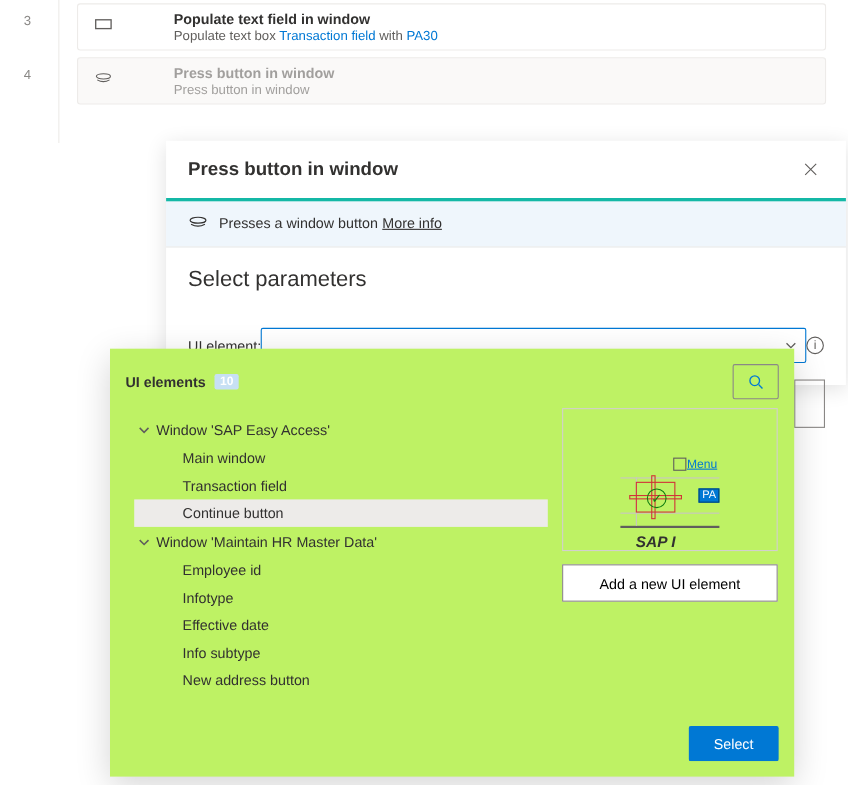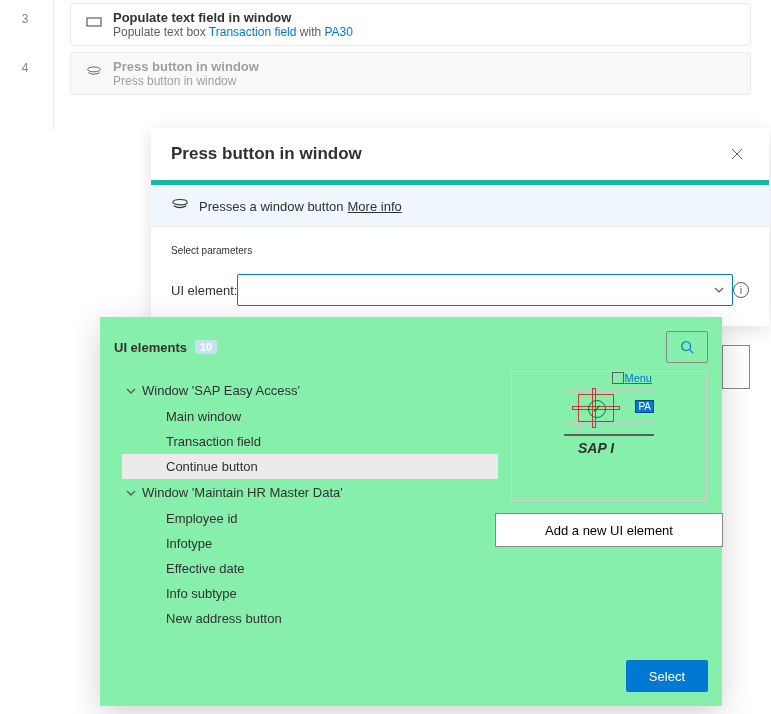--- a/index.html
+++ b/index.html
@@ -1,68 +1,68 @@
 <!DOCTYPE html>
 <html><head>
 <meta charset="utf-8">
 <style>
   * { box-sizing: border-box; margin: 0; padding: 0; font-family: "Segoe UI", Tahoma, sans-serif; }
   body { background: #fff; width: 771px; height: 714px; position: relative; overflow: hidden; color: #323130; }
   .steps { position: absolute; left: 0; top: 0; width: 100%; }
   .step-row { display: flex; align-items: flex-start; }
   .step-num { width: 50px; text-align: center; color: #8a8886; font-size: 12px; padding-top: 12px; }
-  .step-card { flex: 1; margin: 3px 20px 3px 20px; border: 1px solid #edebe9; border-radius: 3px; background: #fff; display: flex; align-items: flex-start; padding: 6px 10px; }
+  .step-card { flex: 1; margin: 3px 20px 3px 20px; border: 1px solid #edebe9; border-radius: 3px; background: #fff; display: flex; align-items: flex-start; padding: 6px 10px; gap: 45px; }
   .step-card.dim { background: #faf9f8; }
   .step-icon { width: 26px; display: flex; justify-content: center; padding-top: 5px; color: #605e5c; }
   .step-icon svg { width: 16px; height: 14px; }
   .step-body { margin-left: 6px; }
   .step-title { font-size: 13px; font-weight: 600; color: #323130; }
   .step-card.dim .step-title, .step-card.dim .step-sub { color: #a19f9d; }
   .step-sub { font-size: 12px; color: #605e5c; }
   .step-sub a { color: #0078d4; text-decoration: none; }
   .divider-left { position: absolute; left: 53px; top: 0; height: 130px; width: 1px; background: #edebe9; }
   .dialog { position: absolute; left: 151px; top: 128px; width: 618px; background: #fff; box-shadow: 0 4px 18px rgba(0,0,0,0.12); }
   .dialog-hdr { display: flex; align-items: center; justify-content: space-between; padding: 12px 18px 12px 20px; }
   .dialog-title { font-size: 17px; font-weight: 600; }
   .close-btn { width: 28px; height: 28px; display: flex; align-items: center; justify-content: center; color: #605e5c; cursor: pointer; }
   .close-btn svg { width: 12px; height: 12px; }
-  .info-bar { background: #eff6fc; border-top: 5px solid #14b8a6; border-bottom: 1px solid #edebe9; padding: 12px 20px; display: flex; align-items: flex-end; font-size: 13px; }
+  .info-bar { background: #eff6fc; border-top: 3px solid #14b8a6; border-bottom: 1px solid #edebe9; padding: 12px 20px; display: flex; align-items: flex-start; font-size: 13px; }
   .info-bar .icon { margin-right: 10px; }
   .info-bar a { color: #323130; text-decoration: underline; margin-left: 4px; }
   .params { padding: 18px 20px 20px 20px; }
-  .params-title { font-size: 10px; margin-bottom: 18px; }
+  .params-title { font-size: 20px; margin-bottom: 32px; }
   .param-row { display: flex; align-items: center; }
   .param-label { font-size: 13px; color: #323130; }
   .combo { flex: 1; height: 32px; border: 1px solid #0078d4; border-radius: 2px; display: flex; align-items: center; justify-content: flex-end; padding: 0 8px; cursor: pointer; }
   .combo svg { width: 10px; height: 10px; color: #605e5c; }
   .info-icon { width: 16px; height: 16px; border: 1px solid #605e5c; border-radius: 50%; display: flex; align-items: center; justify-content: center; font-size: 11px; color: #605e5c; cursor: pointer; }
-  .picker { position: absolute; left: 100px; top: 317px; width: 622px; height: 389px; background: #86efac; box-shadow: 0 8px 30px rgba(0,0,0,0.18); padding: 14px 14px 0 14px; }
+  .picker { position: absolute; left: 100px; top: 317px; width: 622px; height: 389px; background: #bef264; box-shadow: 0 8px 30px rgba(0,0,0,0.18); padding: 14px 14px 0 14px; }
   .picker-hdr { display: flex; align-items: center; justify-content: space-between; margin-bottom: 8px; }
   .picker-title { font-size: 13px; font-weight: 600; display: flex; align-items: center; gap: 8px; }
   .badge { background: #c7e0f4; color: #fff; font-size: 11px; padding: 1px 5px; border-radius: 2px; }
   .search-btn { width: 42px; height: 32px; border: 1px solid #8a8886; border-radius: 2px; display: flex; align-items: center; justify-content: center; cursor: pointer; color: #0078d4; }
   .search-btn svg { width: 14px; height: 14px; }
   .picker-body { display: flex; gap: 12px; }
   .tree { flex: 1; font-size: 13px; padding-top: 6px; }
   .tree-group { padding-left: 8px; }
   .group-hdr { display: flex; align-items: center; gap: 6px; padding: 6px 4px; cursor: pointer; }
   .group-hdr svg { width: 10px; height: 10px; color: #605e5c; }
   .tree-item { padding: 5px 4px 5px 44px; cursor: pointer; border-radius: 0; }
   .tree-item.selected { background: #edebe9; }
   .preview-col { width: 198px; display: flex; flex-direction: column; align-items: center; }
-  .preview-box { width: 196px; height: 130px; border: 1px solid #d2d0ce; display: flex; align-items: flex-start; justify-content: center; overflow: hidden; position: relative; }
+  .preview-box { width: 196px; height: 130px; border: 1px solid #d2d0ce; display: flex; align-items: flex-end; justify-content: center; overflow: hidden; position: relative; }
   .preview-inner { position: relative; width: 90px; height: 84px; }
   .pv-line { position: absolute; background: #c8c6c4; }
   .pv-menu { position: absolute; right: 2px; top: 0; color: #0078d4; font-size: 11px; text-decoration: underline; }
   .pv-doc { position: absolute; right: 30px; top: 0; width: 12px; height: 12px; border: 1px solid #605e5c; }
   .pv-red { position: absolute; border: 1.5px solid #d13438; }
   .pv-check { position: absolute; left: 24px; top: 28px; width: 18px; height: 18px; border-radius: 50%; border: 1.5px solid #107c10; display:flex;align-items:center;justify-content:center;color:#107c10;font-size:12px;}
   .pv-pa { position: absolute; right: 0; top: 28px; background: #0078d4; color:#fff; font-size:10px; padding:0 2px; border:1px solid #004578;}
   .pv-sap { position: absolute; left: 14px; bottom: 0; font-weight: 700; font-style: italic; font-size: 14px; }
-  .add-btn { margin-top: 12px; width: 228px; height: 34px; border: 1px solid #8a8886; background: #fff; font-size: 13px; cursor: pointer; }
+  .add-btn { margin-top: 12px; width: 196px; height: 34px; border: 1px solid #8a8886; background: #fff; font-size: 13px; cursor: pointer; }
   .picker-footer { position: absolute; right: 14px; bottom: 14px; display: flex; gap: 10px; }
   .btn { height: 32px; padding: 0 22px; font-size: 13px; border-radius: 2px; cursor: pointer; border:1px solid transparent;}
   .btn-primary { background: #0078d4; color: #fff; }
   .btn-secondary { background: #fff; color: #323130; border: 1px solid #8a8886; }
   .hidden-btn-edge { position: absolute; left: 722px; top: 345px; width: 28px; height: 44px; border:1px solid #8a8886; }
 </style>
 </head>
 <body>
 
 <div class="divider-left"></div>

